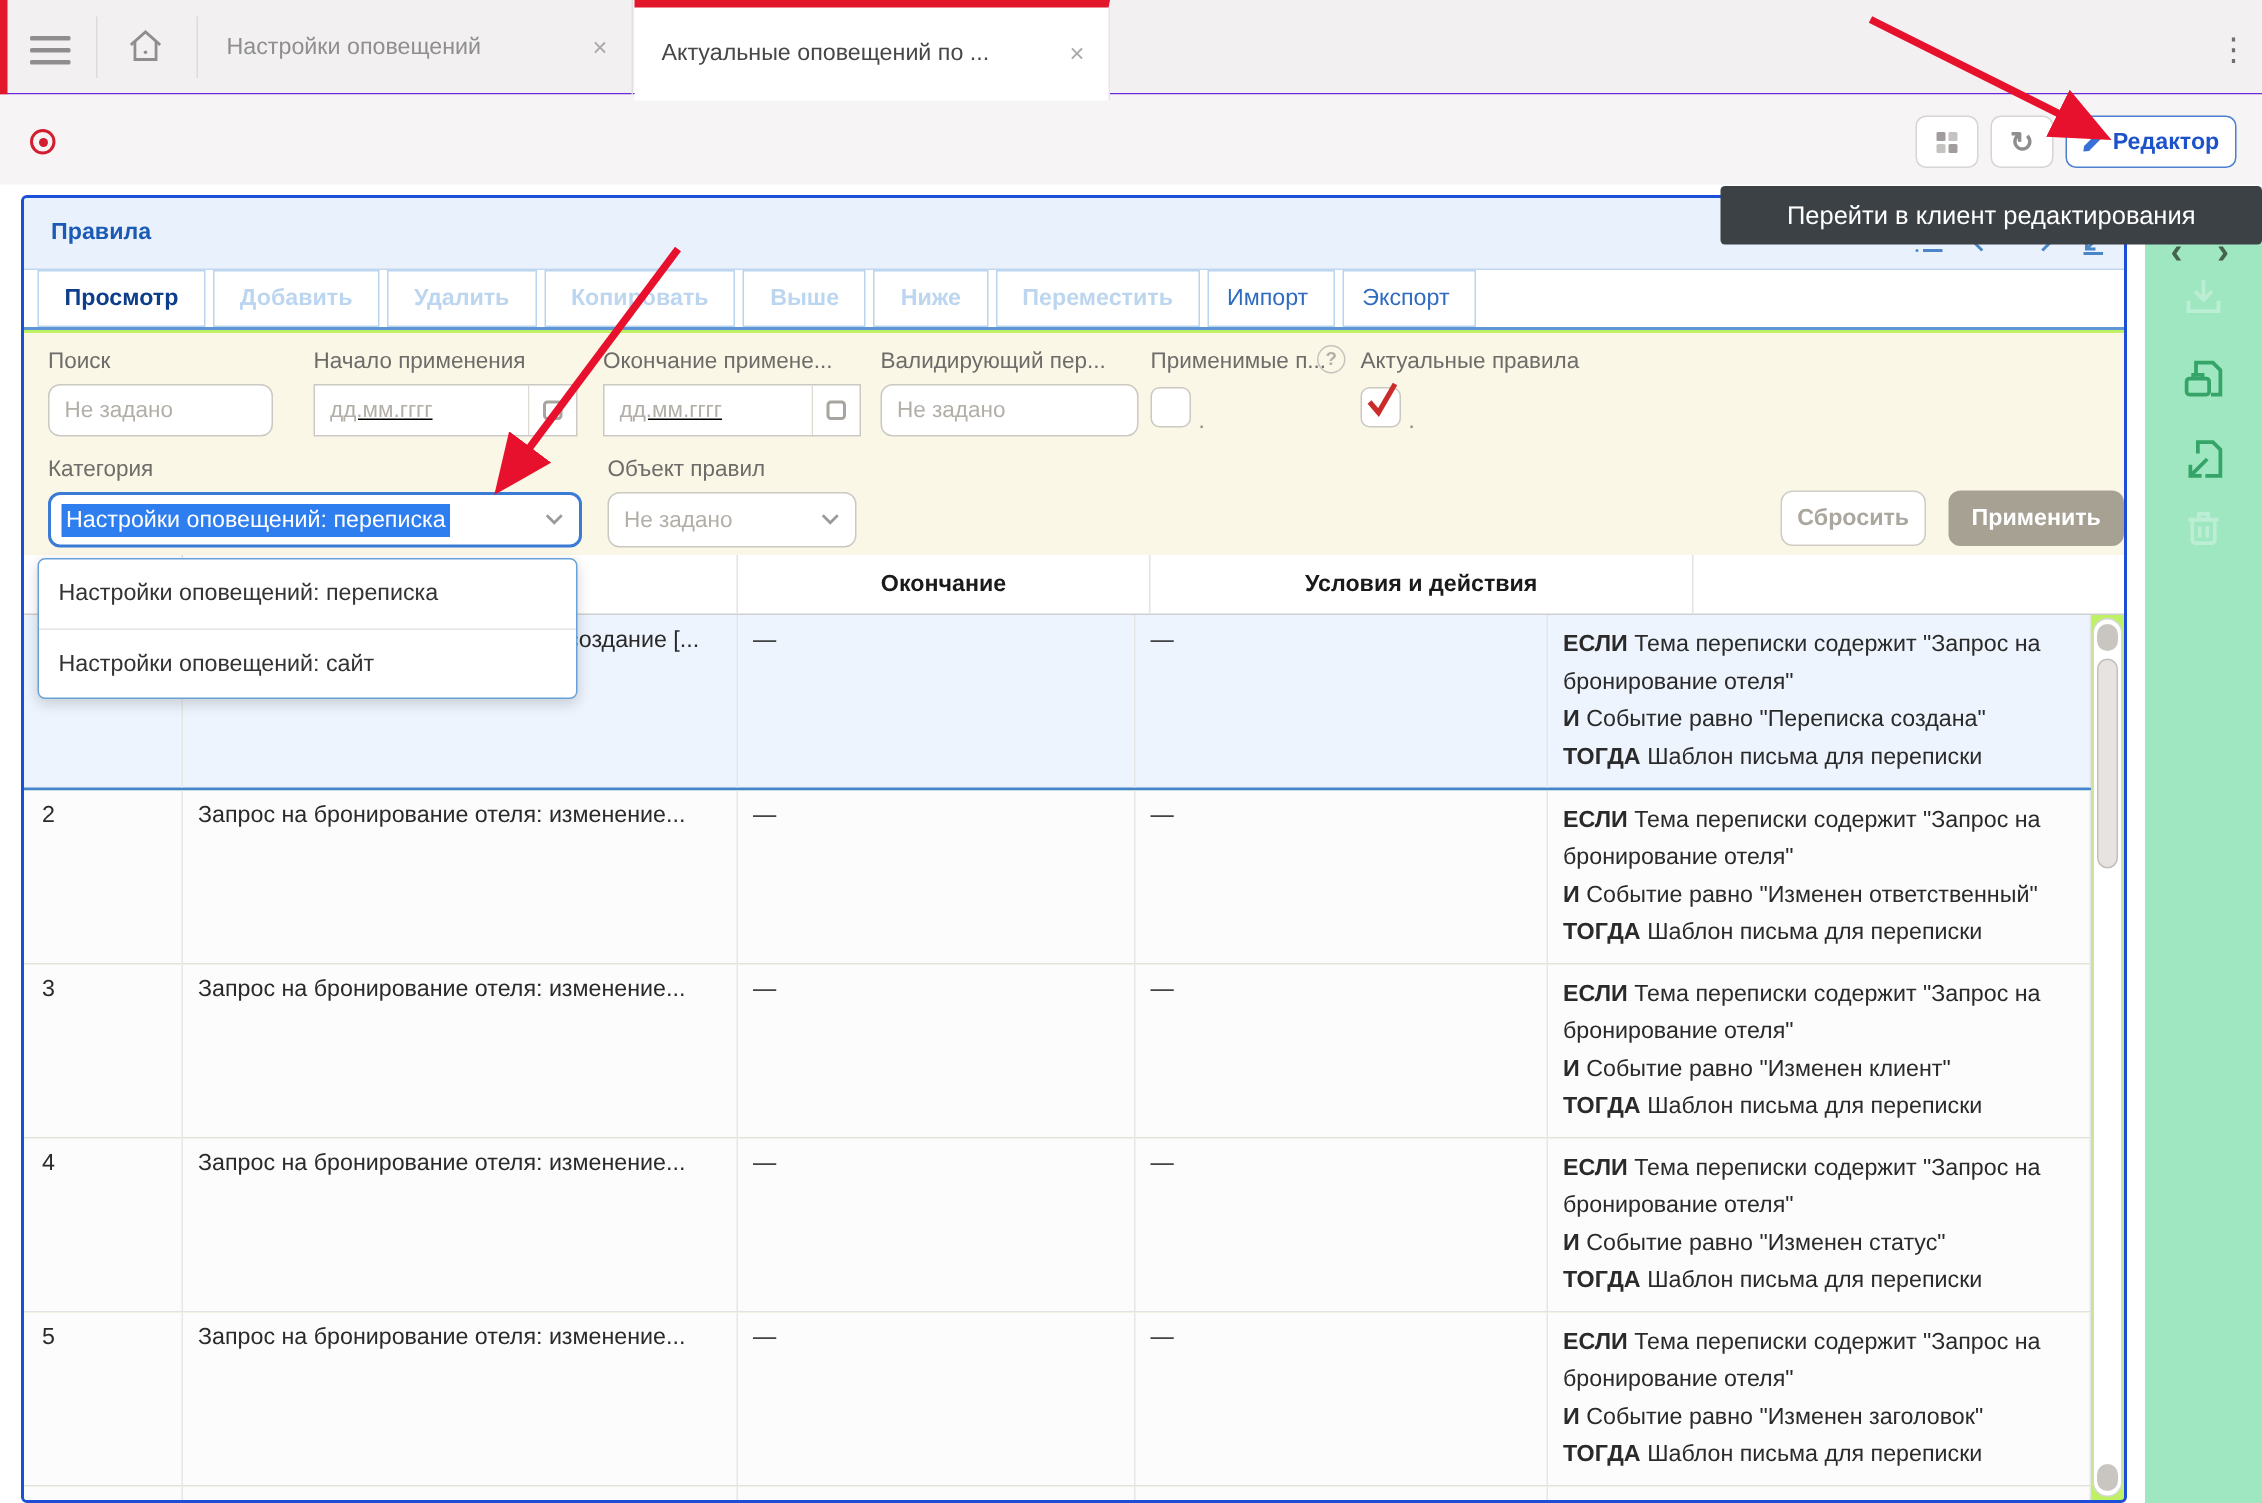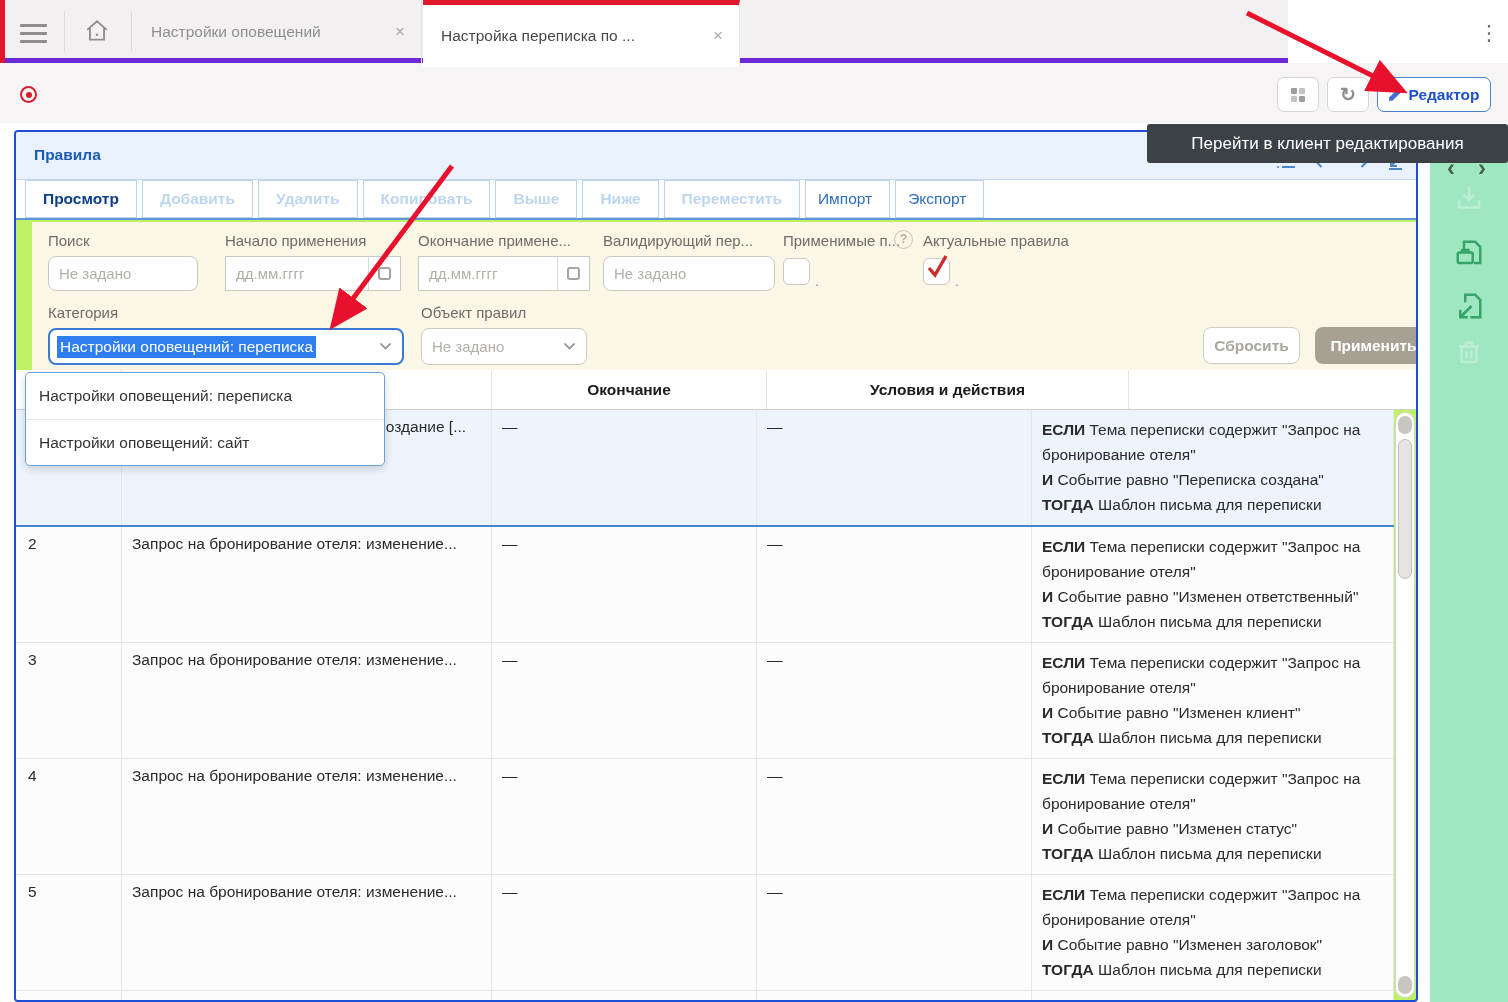--- a/index.html
+++ b/index.html
@@ -1,22 +1,22 @@
 <!DOCTYPE html>
 <html><head>
 <meta charset="utf-8">
 <style>
   * { margin:0; padding:0; box-sizing:border-box; }
   body { background:#ffffff; }
   .screen { position:relative; width:1508px; height:1002px; overflow:hidden;
             font-family:"Liberation Sans", sans-serif; background:#fff; }
 
   
-  .topbar { position:absolute; left:0; top:0; width:1288px; height:63px;
-            background:#f2f0f0; border-bottom:5px solid #6d28d9; }
+  .topbar { position:absolute; left:0; top:0; width:1508px; height:63px;
+            background:#f2f0f0; border-bottom:1px solid #6d28d9; }
   .red-stripe { position:absolute; left:0; top:0; width:5px; height:63px; background:#e3172c; }
   .hamburger { position:absolute; left:20px; top:19px; background:none; border:none; cursor:pointer; }
   .hb { display:block; width:27px; height:3.5px; background:#8f8d8d; margin:4.5px 0; border-radius:1px; }
   .vdiv { position:absolute; top:11px; height:41px; width:1px; background:#dedbdb; }
   .home-btn { position:absolute; left:78px; top:15px; width:38px; height:34px; background:none; border:none; cursor:pointer; }
   .tab { position:absolute; top:0; height:63px; display:flex; align-items:center; cursor:pointer; }
   .tab.inactive { left:133px; width:289px; border-right:1px solid #e2dfdf; }
   .tab.inactive .tab-label { color:#8f8f8f; }
   .tab.active { left:423px; width:317px; height:67px; background:#ffffff;
                 border-top:5px solid #e3172c; border-right:1px solid #e8e6e6; z-index:2; }
@@ -50,26 +50,26 @@
 
   .ptoolbar { position:absolute; left:0; top:48px; width:100%; height:40px; background:#fff;
               border-bottom:2px solid #5f97d6; display:flex; align-items:stretch; padding-left:9px; gap:5px; }
   .tb-btn { border:1px solid #b9d4ee; background:#fff; font-size:15.5px; padding:0 17px;
             font-family:inherit; cursor:pointer; }
   .tb-btn.active { color:#0d3e8c; font-weight:bold; }
   .tb-btn.dis { color:#bdd6f0;font-weight:bold; }
   .tb-btn.en { color:#2f6cc0;padding-left:12px; }
 
   
-  .filters { position:absolute; left:16px; top:90px; width:100%; height:180px; background:#fbf7e6; }
+  .filters { position:absolute; left:0; top:90px; width:100%; height:180px; background:#fbf7e6; }
   .flabel { position:absolute; font-size:15px; color:#6e6c6a; white-space:nowrap; }
   .fin { position:absolute; height:35px; border:1px solid #ccc8c2; border-radius:8px; background:#fff;
          font-size:15px; color:#444; padding:0 10px; font-family:inherit; }
   .fin::placeholder { color:#b3afa8; }
-  .date-wrap { position:absolute; height:35px; display:flex; border:1px solid #ccc8c2; border-radius:0; background:#fff; }
+  .date-wrap { position:absolute; height:35px; display:flex; border:1px solid #ccc8c2; border-radius:0; background:#fff;text-decoration:underline; }
   .date-wrap input { border:none; background:none; flex:1; min-width:0; padding:0 10px; font-size:15px;
                      color:#444; font-family:inherit; border-radius:8px; }
   .date-wrap input::placeholder { color:#b3afa8; }
   .cal-btn { width:32px; border:none; border-left:1px solid #ddd9d3; background:none; cursor:pointer;
              display:flex; align-items:center; justify-content:center; border-radius:0 8px 8px 0; }
   .cal-ic { width:13px; height:13px; border:2px solid #a8a5a0; border-radius:3px; }
   .cb { position:absolute; width:27px; height:27px; background:#fff; border:1.5px solid #ccc8c2;
         border-radius:6px; cursor:pointer; }
   .cb-dot { position:absolute; color:#8a8884; font-size:15px; }
   .help { position:absolute; width:19px; height:19px; border:1.5px solid #c6c3be; border-radius:50%;
@@ -143,21 +143,21 @@
           <path d="M5.5 9.3 V20 H18.5 V9.3"></path>
           <circle cx="12" cy="15.5" r="1.1" fill="#8f8d8d" stroke="none"></circle>
       </svg>
     </button>
     <div class="vdiv" style="left:131px"></div>
     <div class="tab inactive">
       <span class="tab-label">Настройки оповещений</span>
       <span class="tab-close">×</span>
     </div>
     <div class="tab active">
-      <span class="tab-label">Настройка переписка по ...</span>
+      <span class="tab-label">Актуальные оповещений по ...</span>
       <span class="tab-close">×</span>
     </div>
     <button class="kebab">⋮</button>
   </div>
 
   <div class="titlebar">
     <span class="bullseye">
         <span class="dot"></span>
       </span>
     <button class="tool-btn" style="left:1277px">

